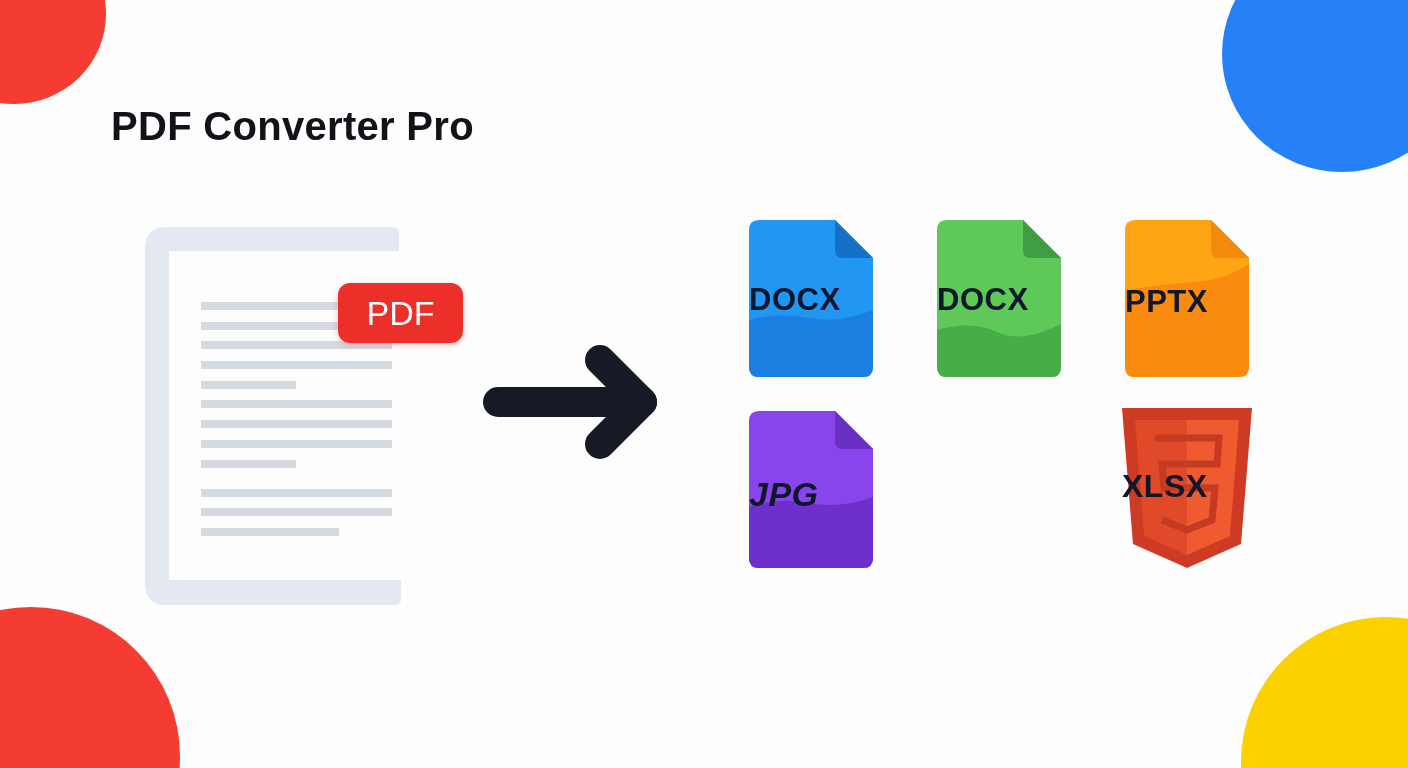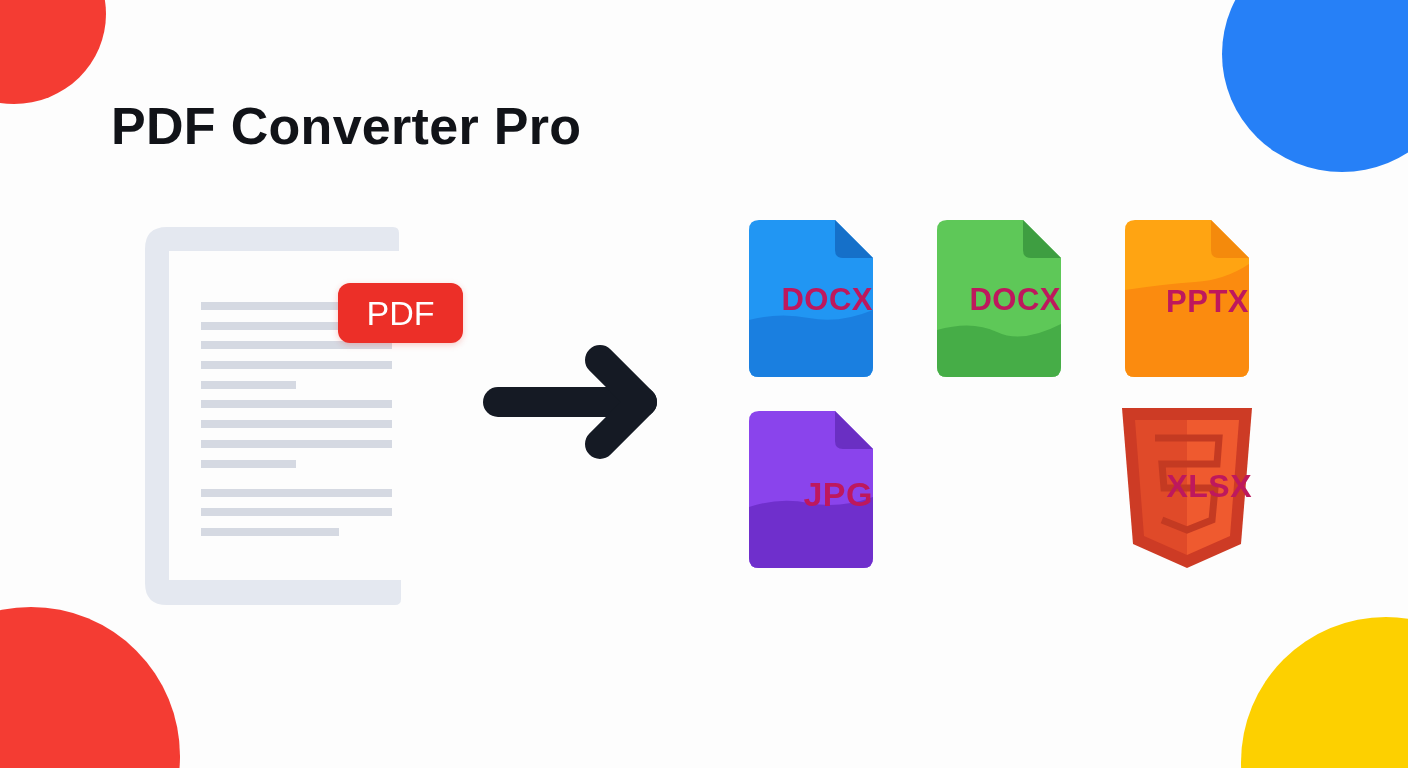--- a/index.html
+++ b/index.html
@@ -7,42 +7,42 @@
   body { position: relative; font-family: "Liberation Sans", sans-serif; }
 
   .circle { position: absolute; border-radius: 50%; }
   .c-tl { left: -78px; top: -76px; width: 184px; height: 180px; background: #f43c33; }
   .c-tr { left: 1222px; top: -64px; width: 240px; height: 236px; background: #2680f7; }
   .c-bl { left: -118px; top: 607px; width: 298px; height: 298px; background: #f43c33; }
   .c-br { left: 1241px; top: 617px; width: 290px; height: 290px; background: #fdd000; }
 
   .title {
     position: absolute; left: 111px; top: 96px;
-    font-size: 52px; font-weight: 700; color: #111318; letter-spacing: 0.3px;
+    font-size: 40px; font-weight: 700; color: #111318; letter-spacing: 0.3px;
     line-height: 60px; white-space: nowrap; text-align: right;
   }
 
   .doc-frame { position: absolute; left: 145px; top: 227px; width: 256px; height: 378px; }
   .doc-frame svg { position: absolute; left: 0; top: 0; }
   .doc-line { position: absolute; left: 201px; height: 8px; background: #d5d9e2; }
 
   .pdf-badge {
     position: absolute; left: 338px; top: 283px; width: 125px; height: 60px;
     background: #ec2f28; border-radius: 12px; color: #fff;
     font-size: 34px; font-weight: 400; text-align: center; line-height: 60px;
     box-shadow: 0 2px 6px rgba(236,47,40,0.25);
   }
 
   .arrow { position: absolute; left: 482px; top: 345px; }
 
   .file { position: absolute; width: 124px; height: 157px; }
   .file svg { position: absolute; left: 0; top: 0; }
   .file-label {
-    position: absolute; left: 0; width: 100%; text-align: right;
-    color: #be185d; font-weight: 700; font-size: 31px; letter-spacing: 0.5px;
+    position: absolute; left: 0; width: 100%; text-align: left;
+    color: #0f172a; font-weight: 700; font-size: 31px; letter-spacing: 0.5px;
   }
   .html5 { position: absolute; left: 1122px; top: 408px; width: 130px; height: 160px; }
   .html5 svg { position: absolute; left: 0; top: 0; }
   .html5 .file-label { top: 60px; font-size: 32px; }
 </style>
 </head>
 <body>
 
 <div class="circle c-tl"></div>
 <div class="circle c-tr"></div>
@@ -99,24 +99,24 @@
   </svg>
   <div class="file-label" style="top:62px;">DOCX</div>
 </div>
 
 <div class="file" style="left:1125px; top:220px;">
   <svg width="124" height="157" viewBox="0 0 124 157">
     <path d="M 10 0 L 86 0 L 124 38 L 124 147 Q 124 157 114 157 L 10 157 Q 0 157 0 147 L 0 10 Q 0 0 10 0 Z" fill="#ffa412"></path>
     <path d="M 0 70 Q 40 64 70 62 T 124 44 L 124 147 Q 124 157 114 157 L 10 157 Q 0 157 0 147 Z" fill="#fb8b0f"></path>
     <path d="M 86 0 L 86 30 Q 86 38 94 38 L 124 38 Z" fill="#f48a0c"></path>
   </svg>
-  <div class="file-label" style="top:64px;padding-left:32px;">PPTX</div>
+  <div class="file-label" style="top:64px;">PPTX</div>
 </div>
 
-<div class="file" style="left:749px; top:411px;">
+<div class="file" style="left:749px; top:411px;font-style:italic;">
   <svg width="124" height="157" viewBox="0 0 124 157">
     <path d="M 10 0 L 86 0 L 124 38 L 124 147 Q 124 157 114 157 L 10 157 Q 0 157 0 147 L 0 10 Q 0 0 10 0 Z" fill="#8a44ec"></path>
     <path d="M 0 96 Q 30 86 60 92 T 124 86 L 124 147 Q 124 157 114 157 L 10 157 Q 0 157 0 147 Z" fill="#6f2fcc"></path>
     <path d="M 86 0 L 86 30 Q 86 38 94 38 L 124 38 Z" fill="#6a2fc3"></path>
   </svg>
   <div class="file-label" style="top:64px; font-size:34px;">JPG</div>
 </div>
 
 <div class="html5">
   <svg width="130" height="160" viewBox="0 0 130 160">

